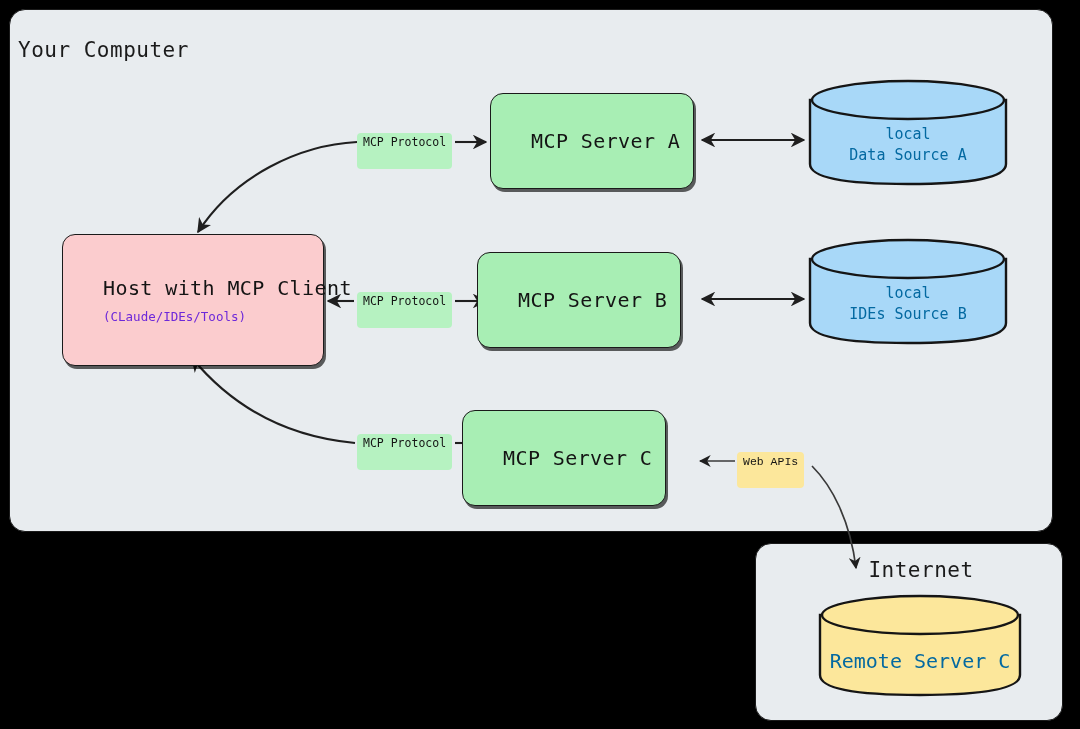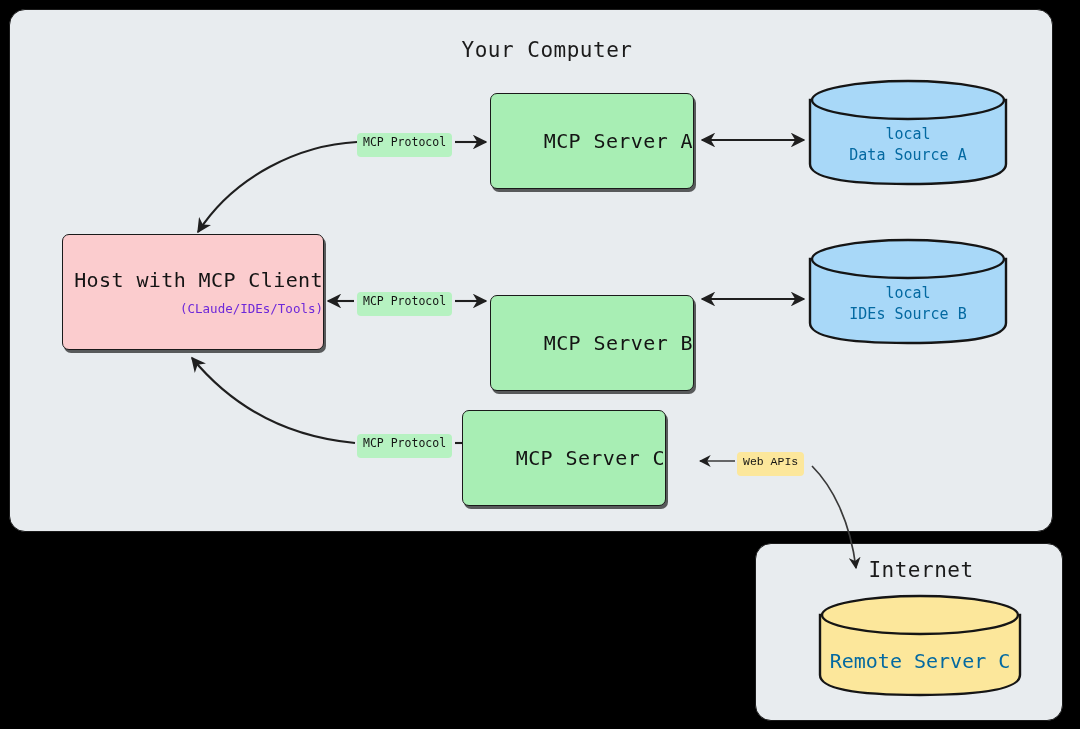--- a/index.html
+++ b/index.html
@@ -42,55 +42,56 @@
   #computer-panel { left: 9px;  top: 9px;   width: 1042px; height: 521px; }
   #internet-panel { left: 755px; top: 543px; width: 306px;  height: 176px; }
 
   .panel-title {
     position: absolute;
     font-size: 21px;
     letter-spacing: 0.5px;
     color: #1b1b1b;
     white-space: nowrap;
   }
-  #computer-title { left: 16px; top: 28px; width: 1042px; text-align: center; }
+  #computer-title { left: 8px; top: 28px; width: 1042px; text-align: left; }
   #internet-title { left: 52px; top: 14px; width: 226px; text-align: center; }
 
   
   .node {
     position: absolute;
     border: 1.8px solid #1a1a1a;
-    border-radius: 7px;
+    border-radius: 13px;
     box-shadow: 2px 3px 0 rgba(0,0,0,0.62);
     display: flex;
     flex-direction: column;
-    align-items: flex-end;
+    align-items: flex-start;
     justify-content: center;
     box-sizing: border-box;
+    padding-left: 40px;
   }
   .node .title {
     font-size: 20px;
     color: #141414;
     letter-spacing: 0.4px;
     white-space: nowrap;
   }
   .node .subtitle {
     font-size: 12.5px;
     color: #6d28d9;
     margin-top: 9px;
     white-space: nowrap;
   }
 
   #host-node {
-    left: 62px; top: 234px; width: 262px; height: 116px;
+    left: 62px; top: 234px; width: 262px; height: 132px;
     background: #fbccce;
   }
   .server-node { background: #a8eeb4; width: 204px; height: 96px; }
   #server-a { left: 490px; top: 93px; }
-  #server-b { left: 490px; top: 252px; margin-top: 43px; }
+  #server-b { left: 477px; top: 252px; }
   #server-c { left: 462px; top: 410px; }
 
   
   .cylinder {
     position: absolute;
     width: 200px;
     height: 108px;
   }
   #ds-a { left: 808px; top: 78px; }
   #ds-b { left: 808px; top: 237px; }
@@ -108,21 +109,21 @@
     white-space: pre-line;
   }
   #ds-a .cyl-label, #ds-b .cyl-label { top: 46px; }
   #remote-c .cyl-label { top: 58px; font-size: 20px; }
 
   
   .badge {
     position: absolute;
     font-size: 11.5px;
     color: #141414;
-    padding: 3px 6px 8px 6px;
+    padding: 3px 6px 20px 6px;
     border-radius: 4px;
     white-space: nowrap;
     line-height: 13px;
   }
   .badge-green { background: #b6f2c1; }
   .badge-yellow { background: #fce79b; }
 
   #badge-proto-a { left: 357px; top: 133px; }
   #badge-proto-b { left: 357px; top: 292px; }
   #badge-proto-c { left: 357px; top: 434px; }

